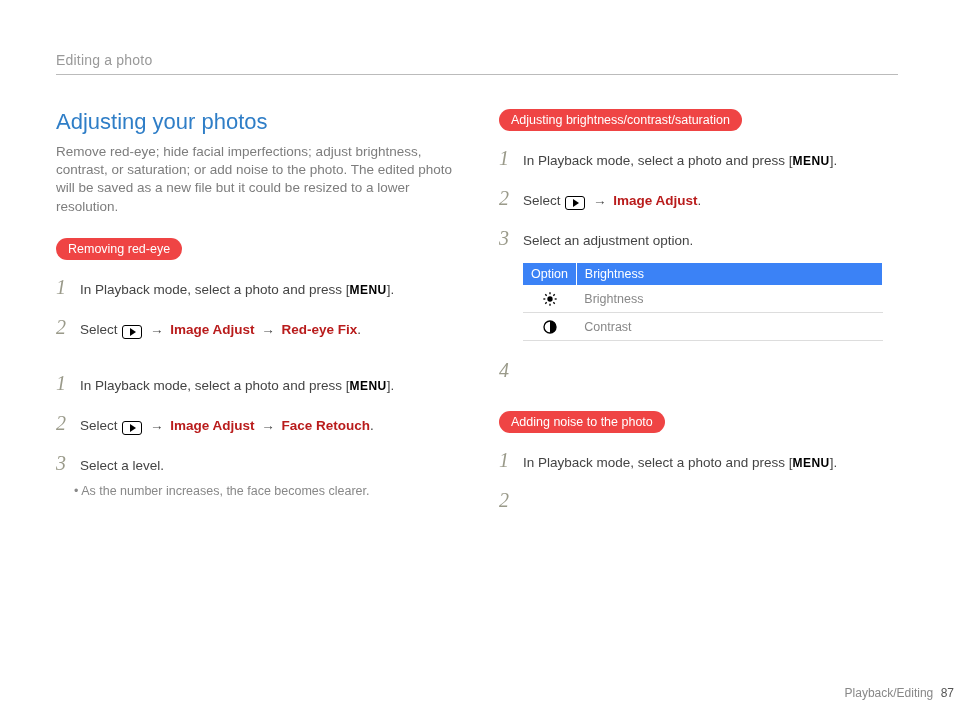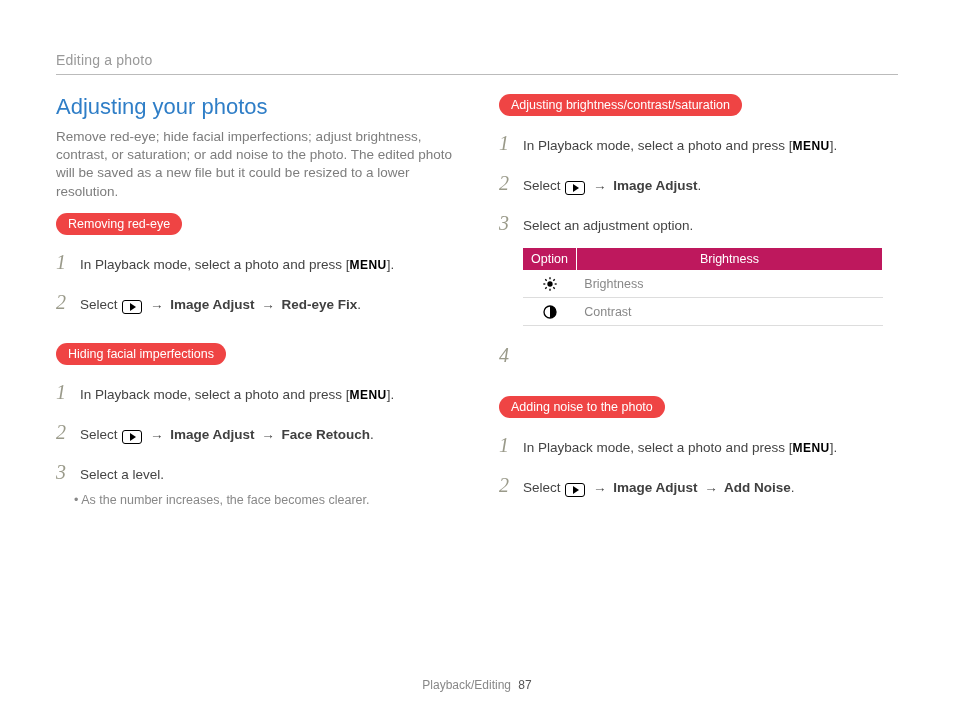--- a/index.html
+++ b/index.html
@@ -12,39 +12,39 @@
     position: relative;
     padding: 52px 56px 40px 56px;
   }
   .breadcrumb {
     color: #999;
     font-size: 14px;
     font-weight: 300;
     letter-spacing: 0.2px;
     padding-bottom: 6px;
     border-bottom: 1px solid #bbb;
-    margin-bottom: 19px;
+    margin-bottom: 34px;
   }
   .columns {
     display: flex;
     gap: 44px;
   }
   .col { flex: 1; }
   h2.section-title {
     color: #2f7ec7;
     font-size: 22px;
     font-weight: 400;
     margin-bottom: 8px;
   }
   p.intro {
     color: #7d7d7d;
     font-size: 13.5px;
     line-height: 1.35;
     font-weight: 300;
-    margin-bottom: 12px;
+    margin-bottom: 22px;
   }
   .pill {
     display: inline-block;
     background: #ef4444;
     color: #fff;
     font-size: 12.5px;
     padding: 4px 12px;
     border-radius: 11px;
     margin-bottom: 12px;
   }
@@ -60,21 +60,21 @@
   .num {
     font-family: Georgia, 'Times New Roman', serif;
     font-style: italic;
     font-size: 20px;
     color: #9a9a8a;
     width: 24px;
     flex-shrink: 0;
     font-weight: 400;
   }
   .step-body { flex: 1; }
-  .step-body strong { font-weight: 700; color: #404040; }
+  .step-body strong { font-weight: 700; color: #b91c1c; }
   .menu-label {
     font-weight: 900;
     font-family: Arial, Helvetica, sans-serif;
     letter-spacing: 0.5px;
     color: #000;
     font-size: 12px;
     text-align: center;
   }
   .play-icon {
     display: inline-flex;
@@ -107,42 +107,42 @@
   .sub-bullet li::before { content: "•  "; }
 
   table.opt {
     border-collapse: collapse;
     width: 100%;
     margin: 6px 0 14px 24px;
     max-width: 360px;
     font-size: 12.5px;
   }
   table.opt th {
-    background: #be185d;
+    background: #3b82f6;
     color: #fff;
     font-weight: 400;
-    text-align: center;
+    text-align: left;
     padding: 4px 8px;
     border-right: 1px solid #fff;
   }
   table.opt th:first-child { width: 52px; }
   table.opt td {
     padding: 5px 8px;
     color: #888;
     border-bottom: 1px solid #ddd;
     font-weight: 300;
     margin-left: 39px;
   }
   table.opt td:first-child { text-align: center; color: #333; font-size: 15px; }
 
   .footer {
     position: absolute;
-    bottom: 28px;
+    bottom: 20px;
     left: 0; right: 0;
-    text-align: center;
+    text-align: right;
     font-size: 12px;
     color: #888;
     font-weight: 300;
   }
   .footer .pg { color: #555; margin-left: 4px; }
 
   svg.glyph { width: 16px; height: 16px; vertical-align: -3px; }
 </style>
 </head>
 <body>
@@ -165,21 +165,20 @@
       </li>
       <li>
         <span class="num">2</span>
         <span class="step-body">
           <span>Select </span><span class="play-icon"></span>
           <span class="arrow">→</span><strong> Image Adjust </strong><span class="arrow">→</span><strong> Red-eye Fix</strong><span>.</span>
         </span>
       </li>
     </ol>
 
-    <div class="pill">Hiding facial imperfections</div>
     <ol class="steps">
       <li>
         <span class="num">1</span>
         <span class="step-body">
           <span>In Playback mode, select a photo and press [</span><span class="menu-label">MENU</span><span>].</span>
         </span>
       </li>
       <li>
         <span class="num">2</span>
         <span class="step-body">
@@ -264,24 +263,20 @@
     <div class="pill">Adding noise to the photo</div>
     <ol class="steps">
       <li>
         <span class="num">1</span>
         <span class="step-body">
           <span>In Playback mode, select a photo and press [</span><span class="menu-label">MENU</span><span>].</span>
         </span>
       </li>
       <li>
         <span class="num">2</span>
-        <span class="step-body">
-          <span>Select </span><span class="play-icon"></span>
-          <span class="arrow">→</span><strong> Image Adjust </strong><span class="arrow">→</span><strong> Add Noise</strong><span>.</span>
-        </span>
       </li>
     </ol>
   </div>
 </div>
 
 <div class="footer">
   <span>Playback/Editing</span>
   <span class="pg">87</span>
 </div>
 

